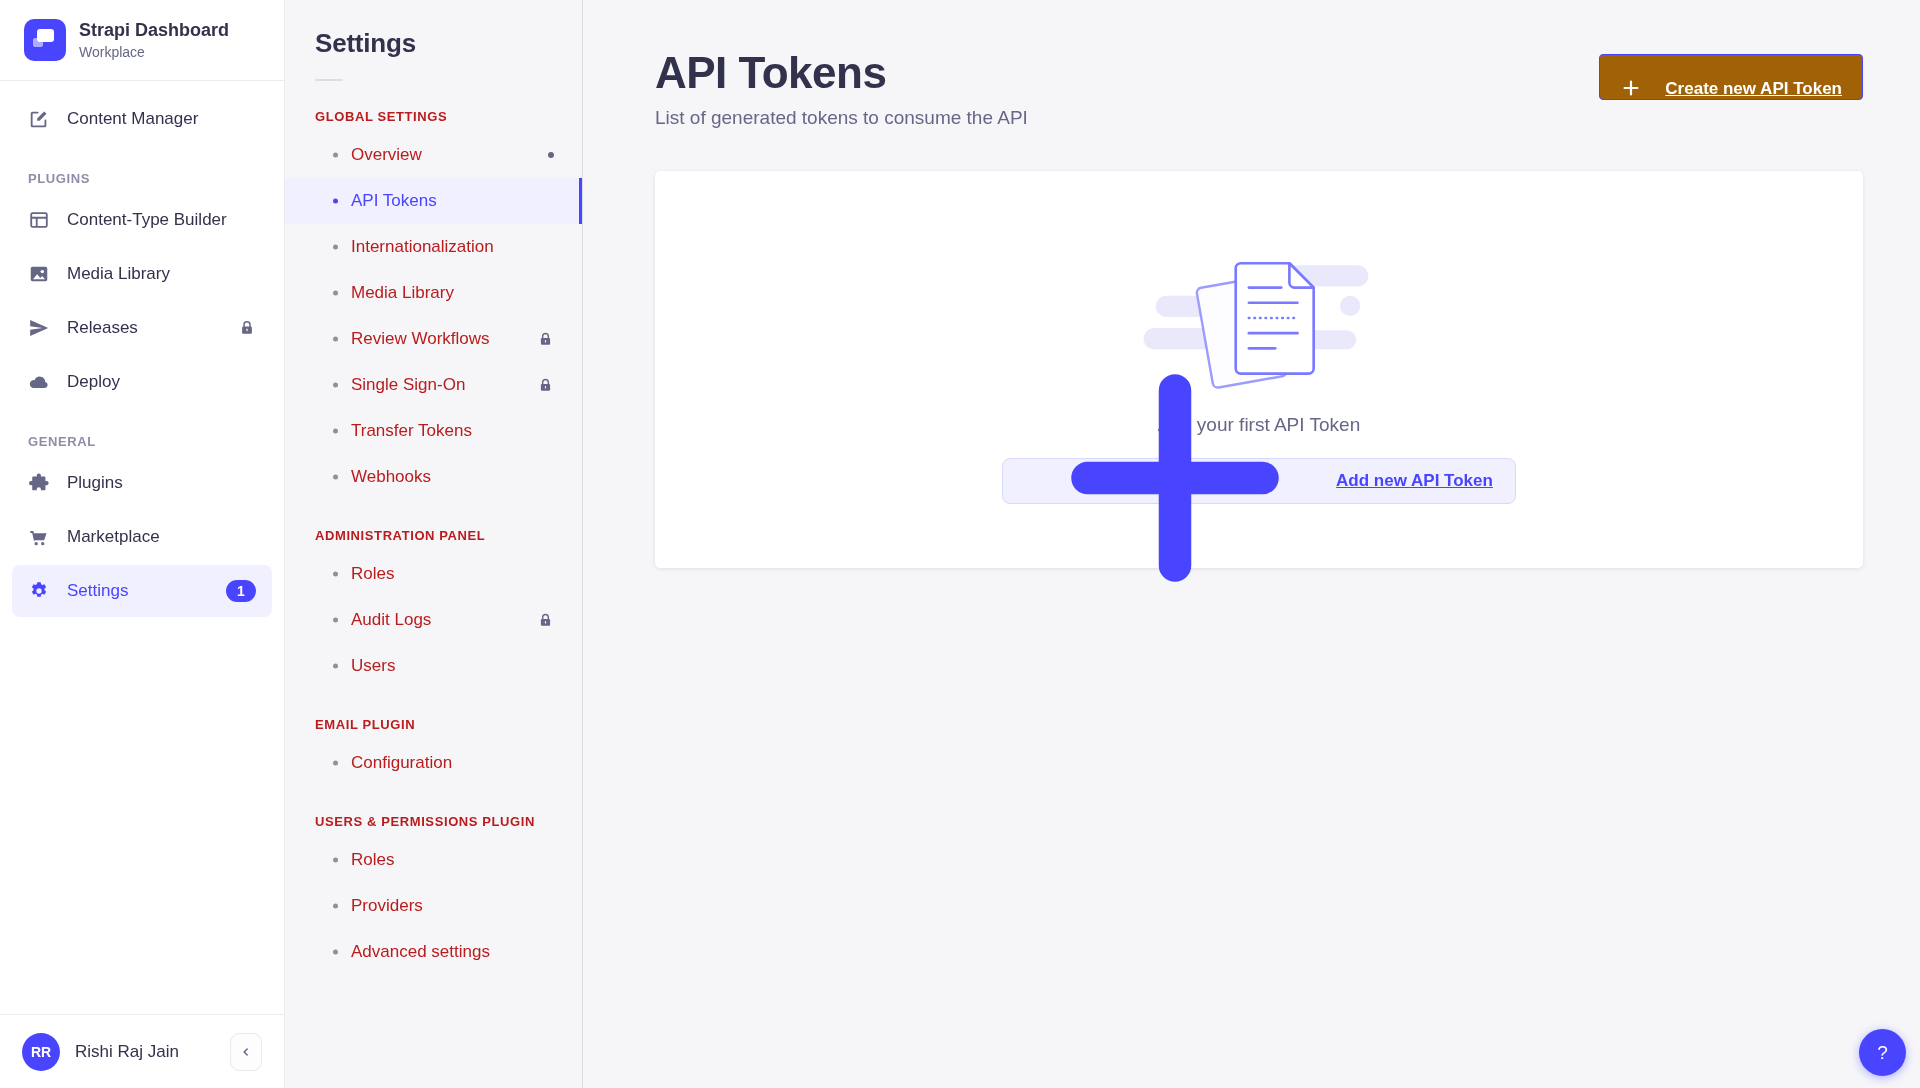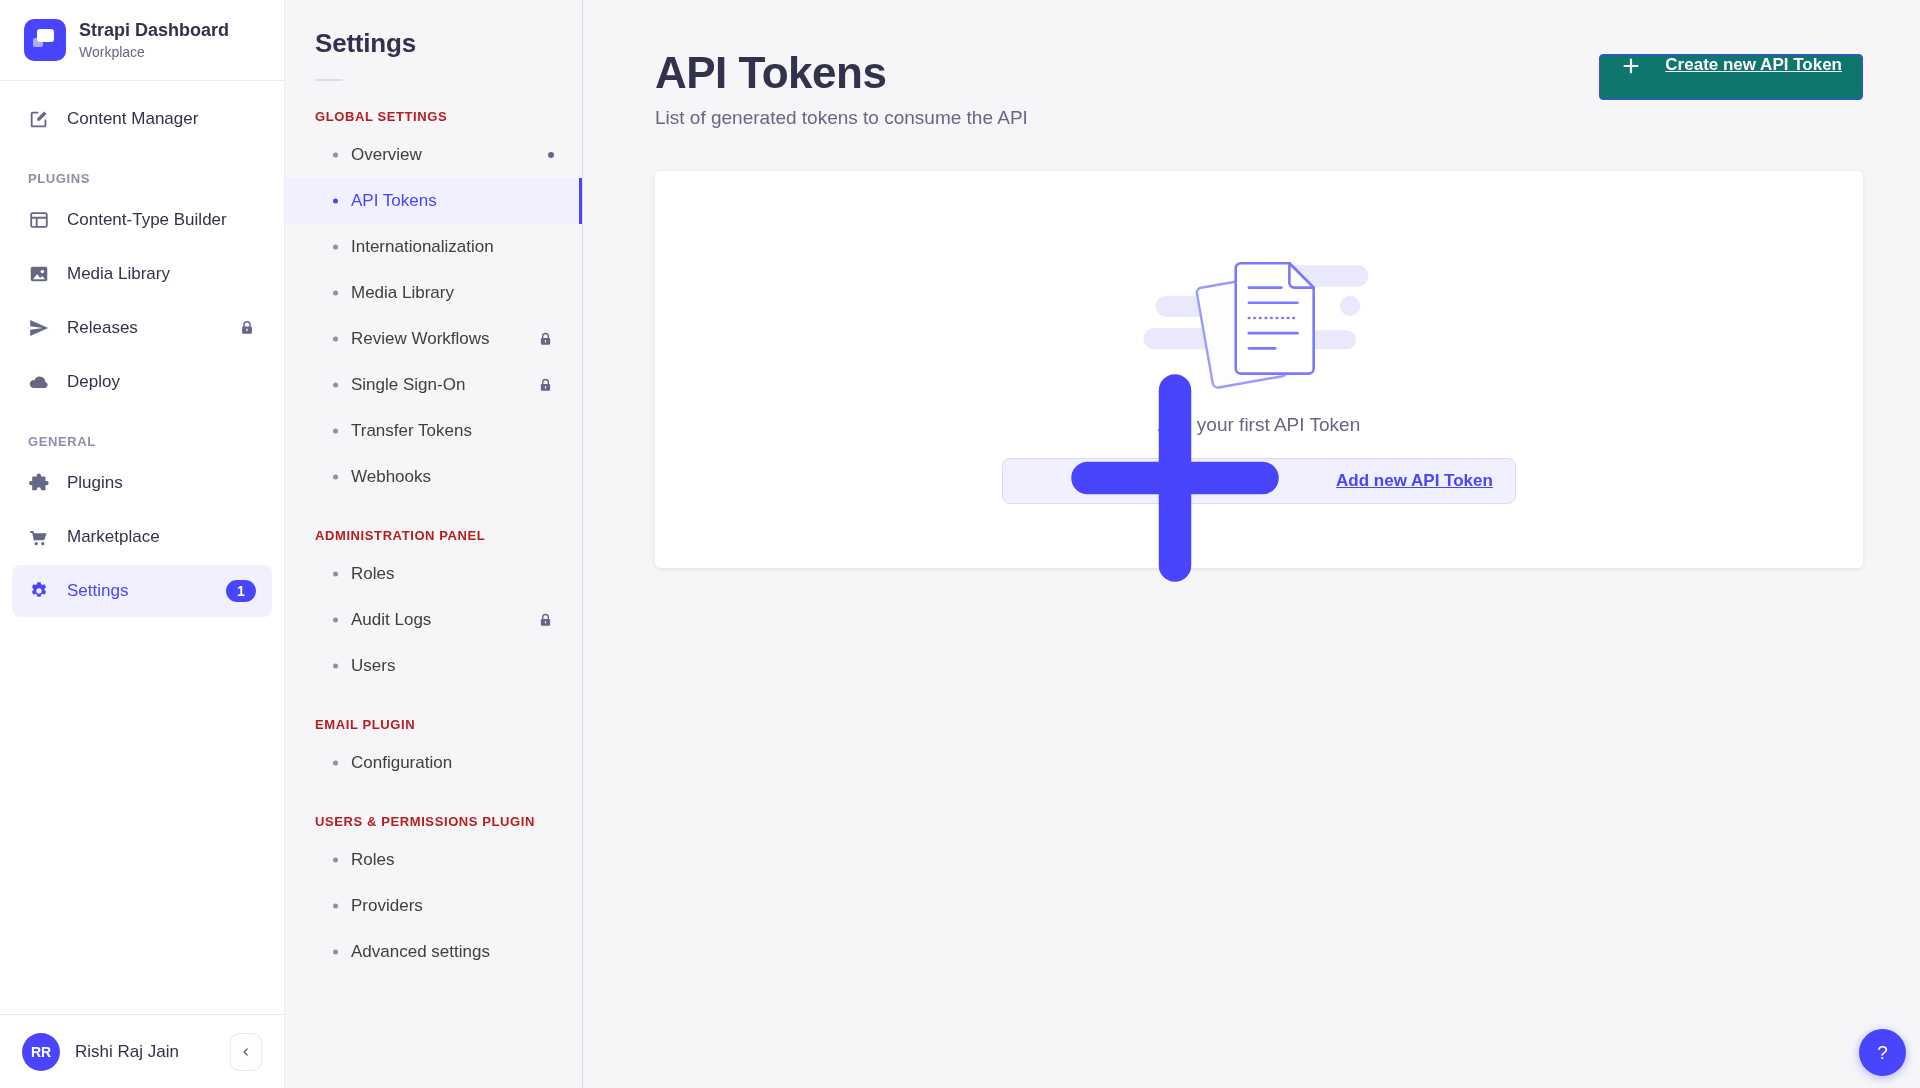--- a/index.html
+++ b/index.html
@@ -58,40 +58,40 @@
   
   .subnav {
     width:298px; min-width:298px; background:#f6f6f9; border-right:1px solid #dcdce4;
     padding-top:28px; height:100%; overflow:hidden;
   }
   .subnav-title { font-size:26px; font-weight:700; color:#32324d; padding:0 30px; letter-spacing:-0.2px; }
   .subnav-divider { width:28px; height:2px; background:#dcdce4; margin:20px 30px 0; border-radius:2px; }
   .subnav-section-label { font-size:13px; font-weight:700; letter-spacing:0.6px; color:#b91c1c; padding:0 30px; margin:28px 0 8px; }
   .subnav-item {
     position:relative; display:flex; align-items:center; height:46px;
-    padding:0 28px 0 66px; font-size:17px; color:#404040; cursor:pointer;
+    padding:0 28px 0 66px; font-size:17px; color:#b91c1c; cursor:pointer;
   }
   .subnav-item::before {
     content:""; position:absolute; left:48px; top:50%; transform:translateY(-50%);
     width:5px; height:5px; border-radius:50%; background:#8e8ea9;
   }
   .subnav-item.active { background:#f0f0ff; color:#4945ff; box-shadow: inset -3px 0 0 #4945ff; }
   .subnav-item.active::before { background:#4945ff; }
   .notif-dot { margin-left:auto; width:6px; height:6px; border-radius:50%; background:#666687; }
   .subnav-lock { margin-left:auto; width:17px; height:17px; color:#666687; display:flex; }
   .subnav-lock svg { width:100%; height:100%; }
 
   
   .main { flex:1; padding:0 57px 0 72px; position:relative; overflow:hidden; }
   .main-header { display:flex; justify-content:space-between; align-items:flex-start; padding-top:50px; }
   .page-title { font-size:44px; font-weight:700; color:#32324d; letter-spacing:-0.5px; line-height:1.05; }
   .page-subtitle { font-size:19px; color:#666687; margin-top:11px; }
   .create-btn {
-    display:flex; align-items:flex-start; gap:23px; height:46px; padding:0 20px; margin-top:4px;
-    background:#0f766e; border:1px solid #4945ff; border-radius:4px; color:#ffffff;
+    display:flex; align-items:flex-end; gap:23px; height:46px; padding:0 20px; margin-top:4px;
+    background:#a16207; border:1px solid #4945ff; border-radius:4px; color:#ffffff;
     font-size:17px; font-weight:600; cursor:pointer; font-family:inherit;
   }
   .create-btn .icon20 { width:22px; height:22px; display:flex; }
   .icon20 svg { width:100%; height:100%; }
   .btn-label { text-decoration:underline; }
 
   .card {
     margin-top:42px; background:#ffffff; border-radius:5px; height:397px;
     box-shadow:0 1px 4px rgba(33,33,52,0.1);
     display:flex; flex-direction:column; align-items:center; justify-content:center;

